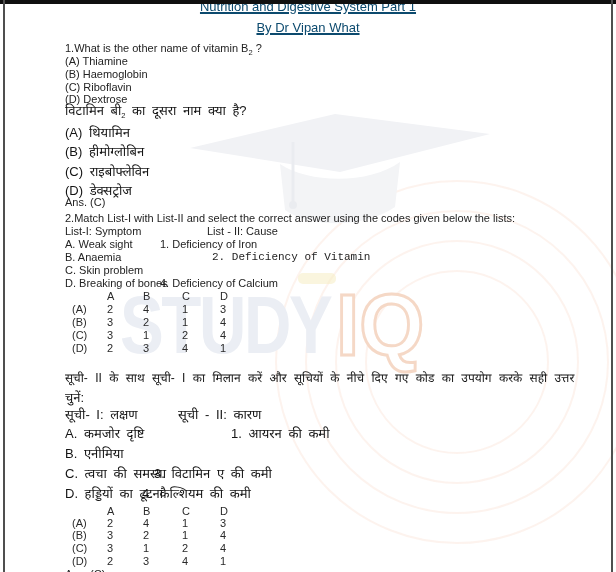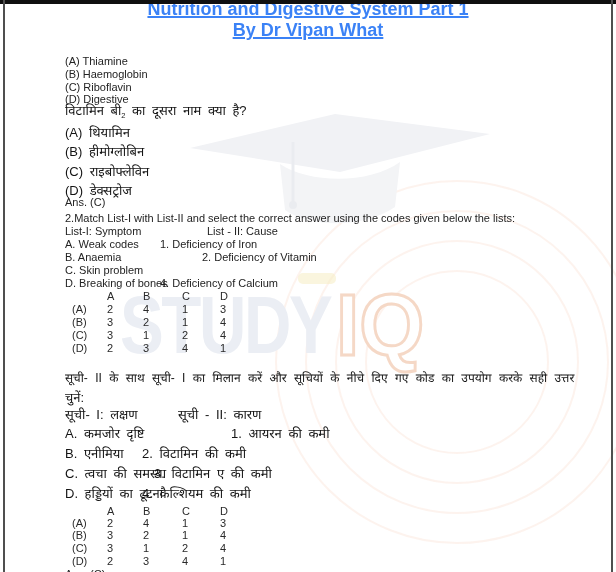--- a/index.html
+++ b/index.html
@@ -5,22 +5,22 @@
   html,body{margin:0;padding:0;background:#ffffff;}
   #page{
     position:relative; width:616px; height:572px; overflow:hidden;
     background:#ffffff; font-family:"Liberation Sans", sans-serif; color:#202020;
   }
   .abs{position:absolute; white-space:nowrap;}
   .en{font-size:11px; line-height:13px; color:#232323;}
   .hi{font-size:13px; line-height:16px; color:#141414; word-spacing:3px;}
   .hi-sm{font-size:12px; color:#141414; word-spacing:4px;}
   .title{
-    left:20px; width:576px; text-align:center; font-size:18px; font-weight:bold;
-    color:#3b82f6; text-decoration:underline; text-decoration-thickness:2px;
+    left:20px; width:576px; text-align:center; font-size:13px; font-weight:normal;
+    color:#0c4a6e; text-decoration:underline; text-decoration-thickness:2px;
   }
   sub.vsub{font-size:7.5px; vertical-align:-3px;}
   
   .cl{position:absolute; left:72px;}
   .ca{position:absolute; left:107px;}
   .cb{position:absolute; left:143px;}
   .cc{position:absolute; left:182px;}
   .cd{position:absolute; left:220px;}
   .trow{position:absolute; left:0; width:100%; height:13px; font-size:11px; color:#2a2a2a;}
   
@@ -59,42 +59,45 @@
   <div class="wm-study">STUDY</div>
   <div class="wm-iq">IQ</div>
 
   <div class="topbar"></div>
   <div class="vline" style="left:3px;"></div>
   <div class="vline" style="left:611px;"></div>
 
   <div class="abs title txt" style="top:-1px;">Nutrition and Digestive System Part 1</div>
   <div class="abs title txt" style="top:20px;">By Dr Vipan What</div>
 
+  <div class="abs en txt" style="left:65px; top:42px;">
+    <span>1.What is the other name of vitamin B</span><sub class="vsub">2</sub><span> ?</span>
+  </div>
   <div class="abs en txt" style="left:65px; top:55px;">(A) Thiamine</div>
   <div class="abs en txt" style="left:65px; top:68px;">(B) Haemoglobin</div>
   <div class="abs en txt" style="left:65px; top:81px;">(C) Riboflavin</div>
-  <div class="abs en txt" style="left:65px; top:93px;">(D) Digestive</div>
+  <div class="abs en txt" style="left:65px; top:93px;">(D) Dextrose</div>
 
   <div class="abs hi txt" style="left:65px; top:103px;">
     <span>विटामिन बी</span><sub class="vsub">2</sub><span> का दूसरा नाम क्या है?</span>
   </div>
   <div class="abs hi txt" style="left:65px; top:125px;">(A) थियामिन</div>
   <div class="abs hi txt" style="left:65px; top:144px;">(B) हीमोग्लोबिन</div>
   <div class="abs hi txt" style="left:65px; top:164px;">(C) राइबोफ्लेविन</div>
   <div class="abs hi txt" style="left:65px; top:183px;">(D) डेक्सट्रोज</div>
   <div class="abs en txt" style="left:65px; top:196px;">Ans. (C)</div>
 
   <div class="abs en txt" style="left:65px; top:212px;">2.Match List-I with List-II and select the correct answer using the codes given below the lists:</div>
   <div class="abs en txt" style="left:65px; top:225px;">List-I: Symptom</div>
   <div class="abs en txt" style="left:207px; top:225px;">List - II: Cause</div>
 
-  <div class="abs en txt" style="left:65px; top:238px;">A. Weak codes</div>
+  <div class="abs en txt" style="left:65px; top:238px;">A. Weak sight</div>
   <div class="abs en txt" style="left:160px; top:238px;">1. Deficiency of Iron</div>
   <div class="abs en txt" style="left:65px; top:251px;">B. Anaemia</div>
-  <div class="abs en txt" style="left:202px; top:251px;">2. Deficiency of Vitamin</div>
+  <div class="abs en txt" style="left:212px; top:251px;font-family:Liberation Mono, monospace;">2. Deficiency of Vitamin</div>
   <div class="abs en txt" style="left:65px; top:264px;">C. Skin problem</div>
   <div class="abs en txt" style="left:65px; top:277px;">D. Breaking of bones</div>
   <div class="abs en txt" style="left:160px; top:277px;">4. Deficiency of Calcium</div>
 
   <div class="trow txt" style="top:290px;">
     <span class="ca">A</span>
     <span class="cb">B</span>
     <span class="cc">C</span>
     <span class="cd">D</span>
   </div>
@@ -128,21 +131,20 @@
   </div>
 
   <div class="abs hi-sm txt" style="left:65px; top:369px;">सूची- II के साथ सूची- I का मिलान करें और सूचियों के नीचे दिए गए कोड का उपयोग करके सही उत्तर</div>
   <div class="abs hi txt" style="left:65px; top:390px;text-align:center;">चुनें:</div>
   <div class="abs hi txt" style="left:65px; top:407px;">सूची- I: लक्षण</div>
   <div class="abs hi txt" style="left:178px; top:407px;">सूची - II: कारण</div>
 
   <div class="abs hi txt" style="left:65px; top:426px;">A. कमजोर दृष्टि</div>
   <div class="abs hi txt" style="left:231px; top:426px;">1. आयरन की कमी</div>
   <div class="abs hi txt" style="left:65px; top:446px;">B. एनीमिया</div>
-  <div class="abs hi txt" style="left:142px; top:446px;">2. विटामिन की कमी</div>
   <div class="abs hi txt" style="left:65px; top:466px;">C. त्वचा की समस्या</div>
   <div class="abs hi txt" style="left:142px; top:466px;padding-left:12px;">3. विटामिन ए की कमी</div>
   <div class="abs hi txt" style="left:65px; top:486px;">D. हड्डियों का टूटना</div>
   <div class="abs hi txt" style="left:142px; top:486px;">4. कैल्शियम की कमी</div>
 
   <div class="trow txt" style="top:505px;">
     <span class="ca">A</span>
     <span class="cb">B</span>
     <span class="cc">C</span>
     <span class="cd">D</span>

